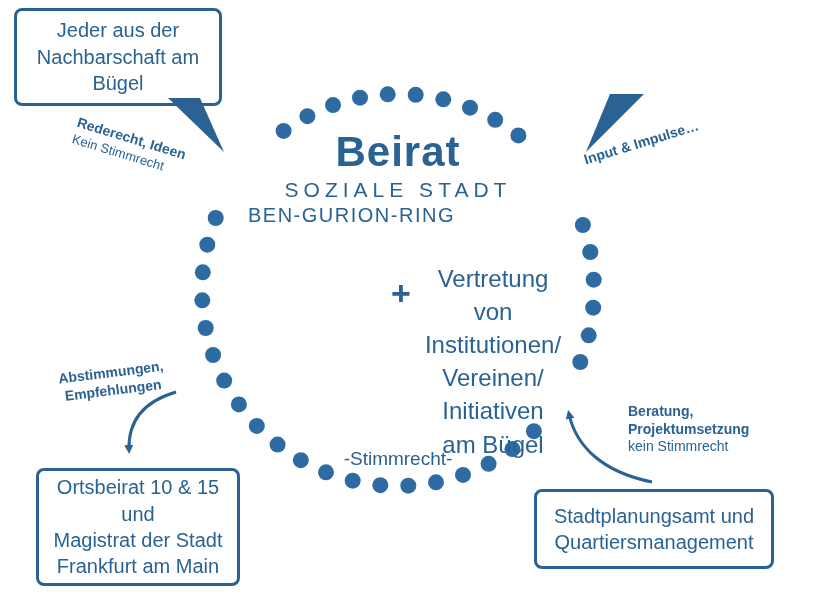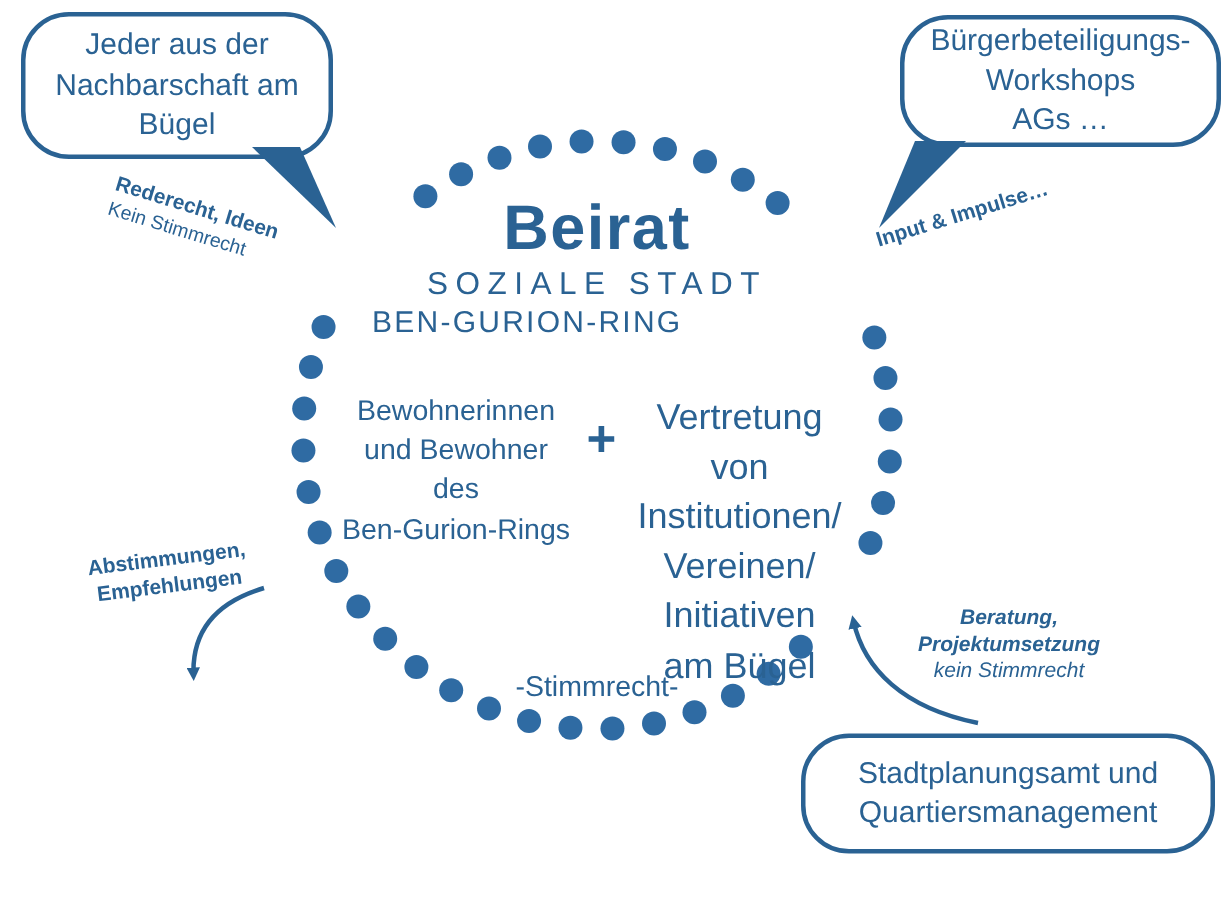--- a/index.html
+++ b/index.html
@@ -16,31 +16,31 @@
     color:var(--accent);
   }
   .abs{position:absolute;}
   .pre{white-space:pre-line;}
 
   
   .bubble{
     position:absolute;
     box-sizing:border-box;
     border:3px solid var(--accent);
-    border-radius:32px;
+    border-radius:8px;
     background:#ffffff;
     display:flex;align-items:center;justify-content:center;
     text-align:center;
     font-size:20px;line-height:1.32;
     z-index:1;
   }
   .bubble-tl{left:14px;top:8px;width:208px;height:98px;}
   .bubble-tr{left:600px;top:10px;width:214px;height:88px;}
   .box-bl{left:36px;top:468px;width:204px;height:118px;}
-  .box-br{left:534px;top:489px;width:276px;height:80px;}
+  .box-br{left:534px;top:489px;width:240px;height:80px;}
 
   
   #diagram-svg{
     position:absolute;left:0;top:0;z-index:2;pointer-events:none;
   }
   #diagram-svg .tail{fill:var(--accent);}
   #diagram-svg .arrow{stroke:var(--accent);stroke-width:3;fill:none;}
   #diagram-svg .arrowhead{fill:var(--accent);}
 
   
@@ -73,36 +73,37 @@
     font-size:19px;z-index:3;
   }
 
   
   .note{font-size:14px;line-height:1.25;z-index:3;}
   .note .b{font-weight:bold;}
   .note-tl{left:80px;top:114px;transform:rotate(17deg);transform-origin:left top;}
   .note-tl .sub{font-size:13px;}
   .note-tr{left:582px;top:152px;transform:rotate(-17deg);transform-origin:left top;font-weight:bold;}
   .note-bl{left:42px;top:364px;width:140px;text-align:center;transform:rotate(-7deg);font-weight:bold;}
-  .note-br{left:612px;top:403px;text-align:center;font-style:italic;}
+  .note-br{left:628px;top:403px;text-align:left;}
   .note-br .sub{font-weight:normal;}
 </style>
 </head>
 <body>
 
 <div class="stage">
 
   <div class="bubble bubble-tl pre">Jeder aus der
 Nachbarschaft am
 Bügel</div>
 
-  <div class="bubble bubble-tr pre">Bürgerbeteiligungs-
-Workshops
-AGs …</div>
 
+  <div class="bubble box-bl pre">Ortsbeirat 10 &amp; 15
+und
+Magistrat der Stadt
+Frankfurt am Main</div>
 
   <div class="bubble box-br pre">Stadtplanungsamt und
 Quartiersmanagement</div>
 
   <svg id="diagram-svg" width="820" height="600" viewBox="0 0 820 600">
     <defs>
       <marker id="ah" markerWidth="9" markerHeight="9" refX="5" refY="4.5" orient="auto" markerUnits="userSpaceOnUse">
         <path class="arrowhead" d="M0,0 L9,4.5 L0,9 Z"></path>
       </marker>
     </defs>
@@ -147,24 +148,20 @@
         <circle cx="580.3" cy="362.0" r="8" fill="#2f6ba3"></circle>
         <circle cx="588.7" cy="335.3" r="8" fill="#2f6ba3"></circle>
         <circle cx="593.2" cy="307.7" r="8" fill="#2f6ba3"></circle>
       </g>
   </svg>
 
   <div class="abs center-title">Beirat</div>
   <div class="abs center-sub1">SOZIALE STADT</div>
   <div class="abs center-sub2">BEN-GURION-RING</div>
 
-  <div class="abs group-left pre">Bewohnerinnen
-und Bewohner
-des
-Ben-Gurion-Rings</div>
   <div class="abs plus-sign">+</div>
   <div class="abs group-right pre">Vertretung
 von
 Institutionen/
 Vereinen/
 Initiativen
 am Bügel</div>
 
   <div class="abs voting-note">-Stimmrecht-</div>
 

